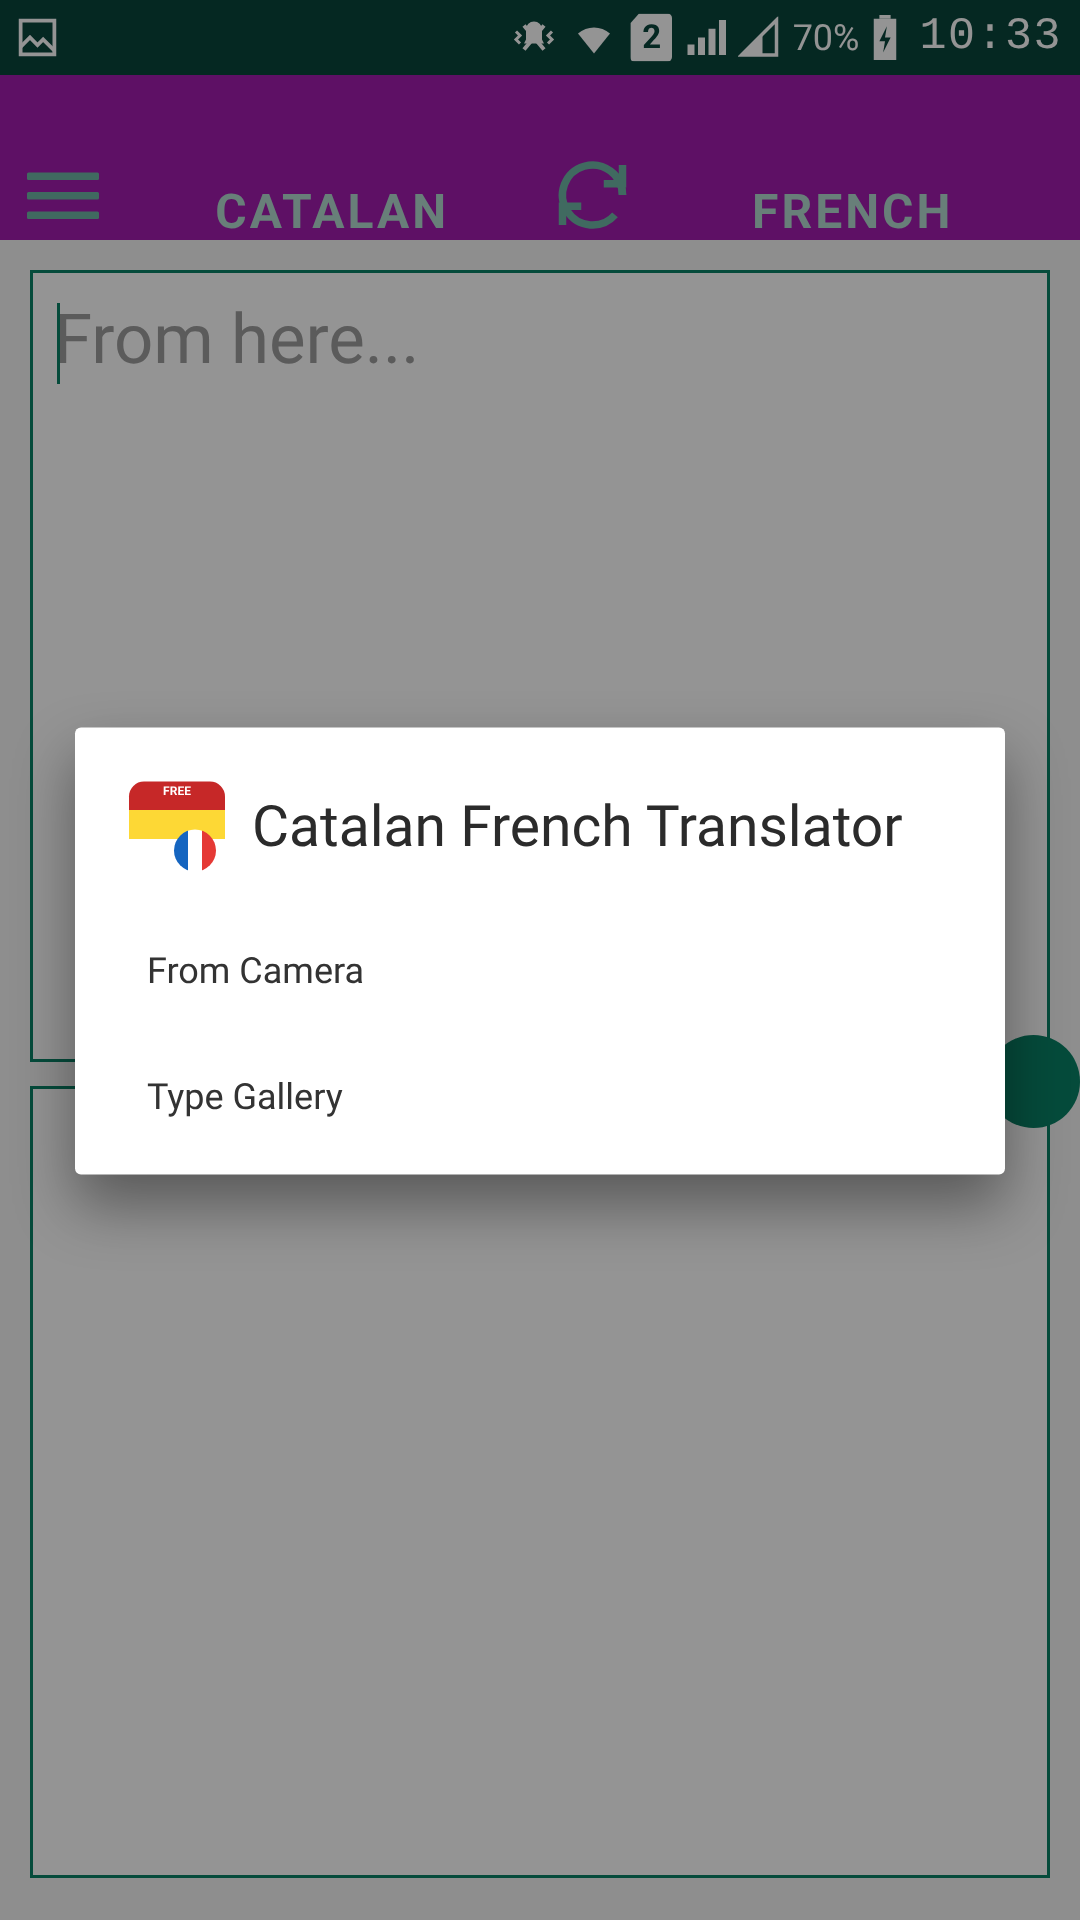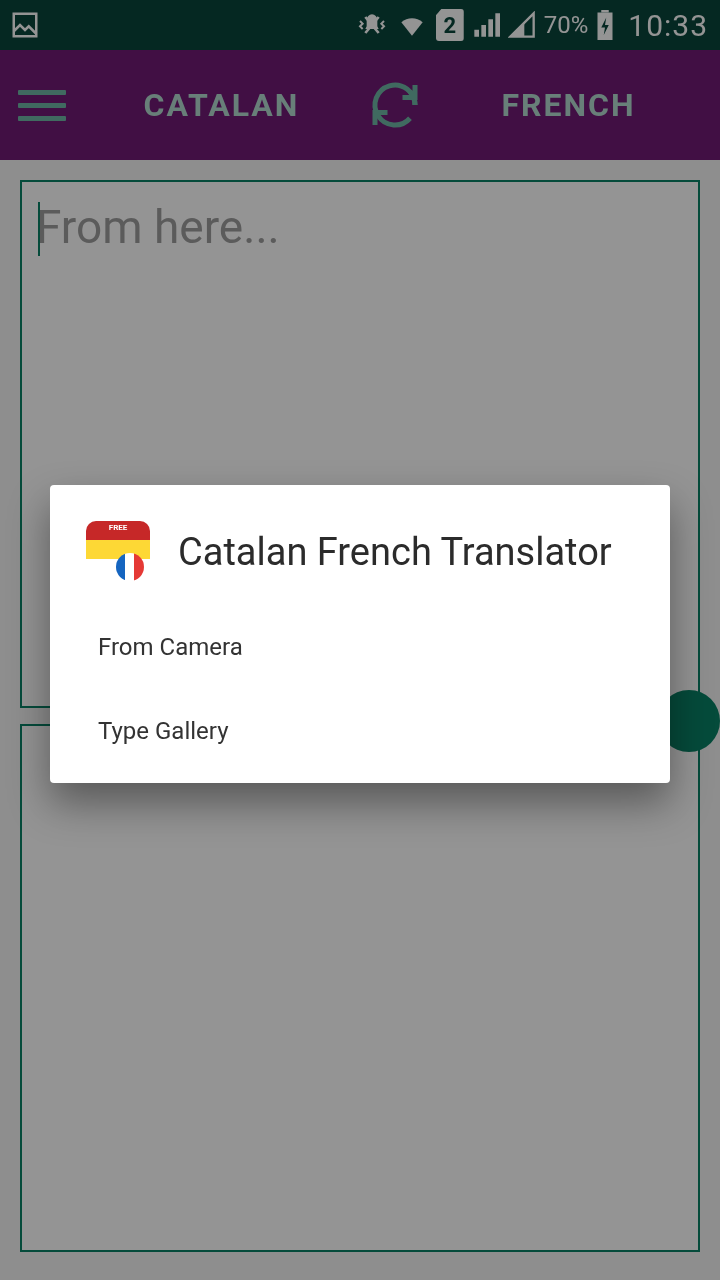--- a/index.html
+++ b/index.html
@@ -15,28 +15,28 @@
     padding: 0 12px;
     color: #fff;
     font-size: 26px;
     gap: 8px;
   }
   .status-left-icon {
     position: absolute;
     left: 10px;
     top: 10px;
   }
-  .status-bar .time { font-size: 30px; margin-left: 6px; letter-spacing: 1px; }
+  .status-bar .time { font-size: 30px; margin-left: 6px; letter-spacing: 1px; font-family: Liberation Mono, monospace; }
   .status-bar .battery-pct { font-size: 24px; }
 
   .app-bar {
     height: 110px;
-    background: #701a75;
+    background: #a21caf;
     display: flex;
-    align-items: center;
+    align-items: flex-end;
     padding: 0 18px;
   }
   .hamburger {
     width: 60px; height: 60px;
     display: flex; flex-direction: column; justify-content: center; gap: 8px;
     margin-right: 10px;
   }
   .hamburger span {
     display: block; height: 5px; background: #6fb7a6; width: 48px; border-radius: 1px;
   }
@@ -93,21 +93,21 @@
     top: 485px;
     background: #fff;
     border-radius: 4px;
     box-shadow: 0 20px 40px rgba(0,0,0,0.4);
     padding-bottom: 10px;
   }
   .dialog-header {
     display: flex;
     align-items: center;
     padding: 36px 30px 20px 36px;
-    gap: 28px;
+    gap: 18px;
   }
   .app-icon {
     width: 64px; height: 64px; border-radius: 10px;
     background: linear-gradient(#c62828 0 30%, #fdd835 30% 60%, #fff 60% 100%);
     position: relative;
     flex-shrink: 0;
     overflow: hidden;
   }
   .app-icon::before {
     content: "FREE";

